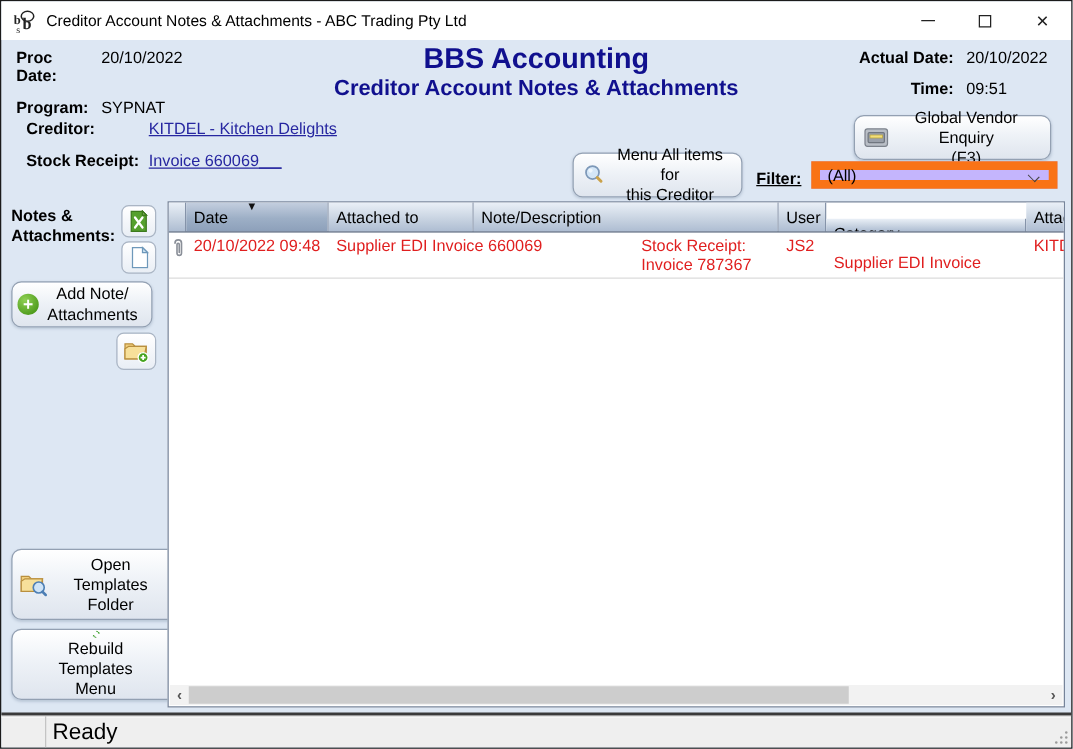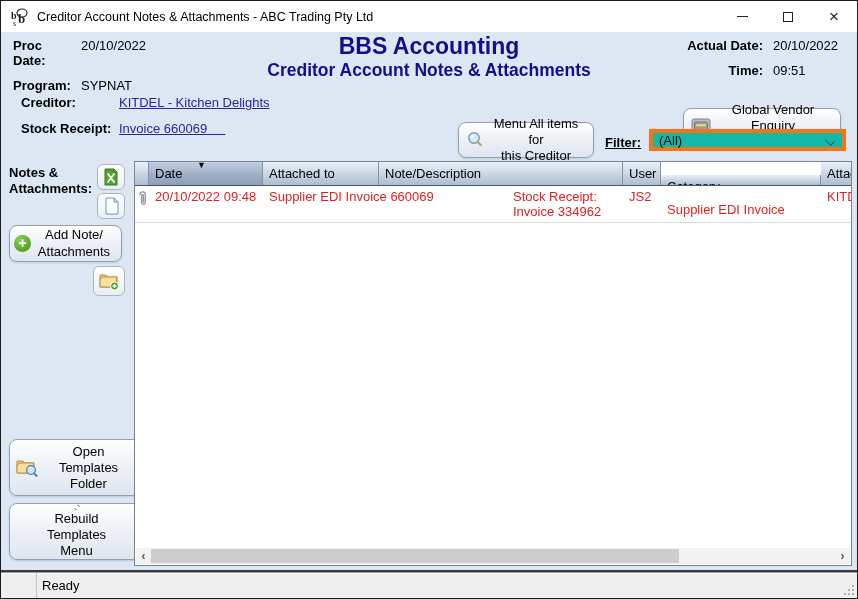--- a/index.html
+++ b/index.html
@@ -41,26 +41,26 @@
   a.link.trail::after { content:"\00a0\00a0\00a0\00a0\00a0"; text-decoration:underline; }
 
   
   .btn3d {
     position:absolute; border:1px solid #93a0b2; border-radius:8px;
     background:linear-gradient(#ffffff, #eef2f7 45%, #dfe5ee);
     box-shadow:0 1px 0 rgba(255,255,255,.8) inset, 0 1px 2px rgba(90,110,140,.25);
     display:flex; align-items:center; cursor:pointer; font-size:13px; color:#000;
   }
   .btn3d .txt { flex:1; text-align:center; line-height:1.25; }
-  .btn-global { left:682px; top:107px; width:158px; height:36px; padding:0 6px; }
+  .btn-global { left:682px; top:91px; width:158px; height:36px; padding:0 6px; }
   .btn-showall { left:457px; top:121px; width:136px; height:36px; padding:0 6px; }
   .filter-label { position:absolute; left:604px; top:134px; font-size:13px; font-weight:bold;text-decoration:underline; }
   .dropdown {
     position:absolute; left:648px; top:128px; width:197px; height:22px;
-    background:#14b8a6; border:4px solid #f97316; display:flex; align-items:center;
+    background:#c4b5fd; border:7px solid #f97316; display:flex; align-items:center;
     font-size:13px; padding-left:6px; cursor:pointer;
   }
   .dd-arrow { margin-left:auto; margin-right:7px; width:9px; height:9px; position:relative; }
   .dd-arrow::before { content:""; position:absolute; left:0; top:1px; width:7px; height:7px;
     border-right:1.6px solid #444; border-bottom:1.6px solid #444; transform:rotate(45deg) scale(1,.7); }
 
   
   .notes-label { position:absolute; left:8px; top:164px; font-size:13px; font-weight:bold; line-height:16px; }
   .mini-btn {
     position:absolute; width:28px; height:26px; border:1px solid #aab5c4; border-radius:6px;
@@ -107,21 +107,21 @@
   .hs-arrow { width:15px; text-align:center; font-size:12px; font-weight:bold; color:#555;
     line-height:16px; cursor:pointer; flex:0 0 auto; }
   .hs-track { position:relative; flex:1; height:100%; }
   .hs-thumb { position:absolute; left:0px; top:1px; bottom:1px; width:528px; background:#cdcdcd; cursor:grab; }
 
   
   .frame-line { position:absolute; left:0; right:0; bottom:26px; height:2px; background:#3a3a3a; }
   .statusbar {
     position:absolute; left:0; right:0; bottom:0; height:26px; background:#efefef;
     border-top:1px solid #9a9a9a; box-shadow:inset 0 1px 0 #ffffff;
-    display:flex; align-items:center; font-size:13px; color:#000;
+    display:flex; align-items:center; font-size:18px; color:#000;
   }
   .status-seg { width:36px; height:100%; border-right:1px solid #c4c4c4; flex:0 0 auto; }
   .status-text { padding-left:5px; }
   .resize-grip { position:absolute; right:2px; bottom:2px; }
 
   .icon-svg { display:block; }
 </style>
 </head>
 <body>
 
@@ -280,21 +280,21 @@
     </div>
 
     <div class="trow">
       <div class="td clip col-clip">
         <svg class="icon-svg" width="11" height="18" viewBox="0 0 11 18">
           <path d="M3 4.5 a2.6 2.6 0 0 1 5.2 0 v8 a1.8 1.8 0 0 1 -3.6 0 v-7 a0.9 0.9 0 0 1 1.8 0 v6.5" fill="none" stroke="#8a8f98" stroke-width="1.3" stroke-linecap="round"></path>
         </svg>
       </div>
       <div class="td col-date">20/10/2022 09:48</div>
       <div class="td col-desc">Supplier EDI Invoice 660069</div>
-      <div class="td col-att">Stock Receipt: Invoice 334962</div>
+      <div class="td col-att">Stock Receipt: Invoice 787367</div>
       <div class="td col-user">JS2</div>
       <div class="td col-cat">Supplier EDI Invoice</div>
       <div class="td col-attach">KITDEL</div>
     </div>
 
     <div class="hscroll">
       <span class="hs-arrow">‹</span>
       <span class="hs-track">
         <span class="hs-thumb"></span>
       </span>

